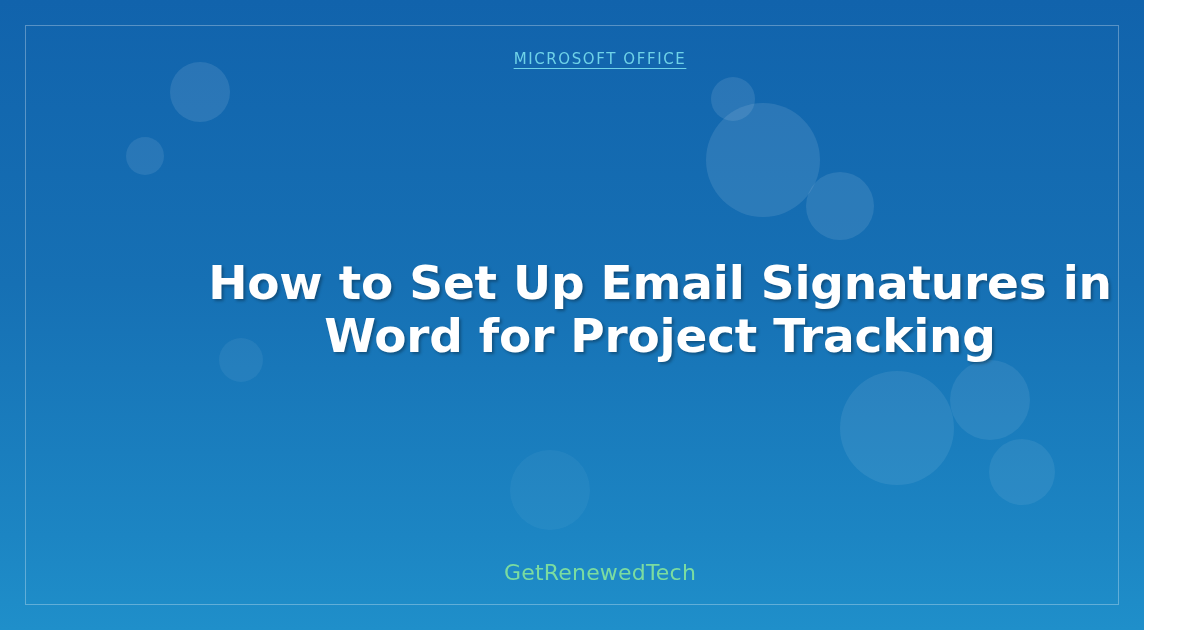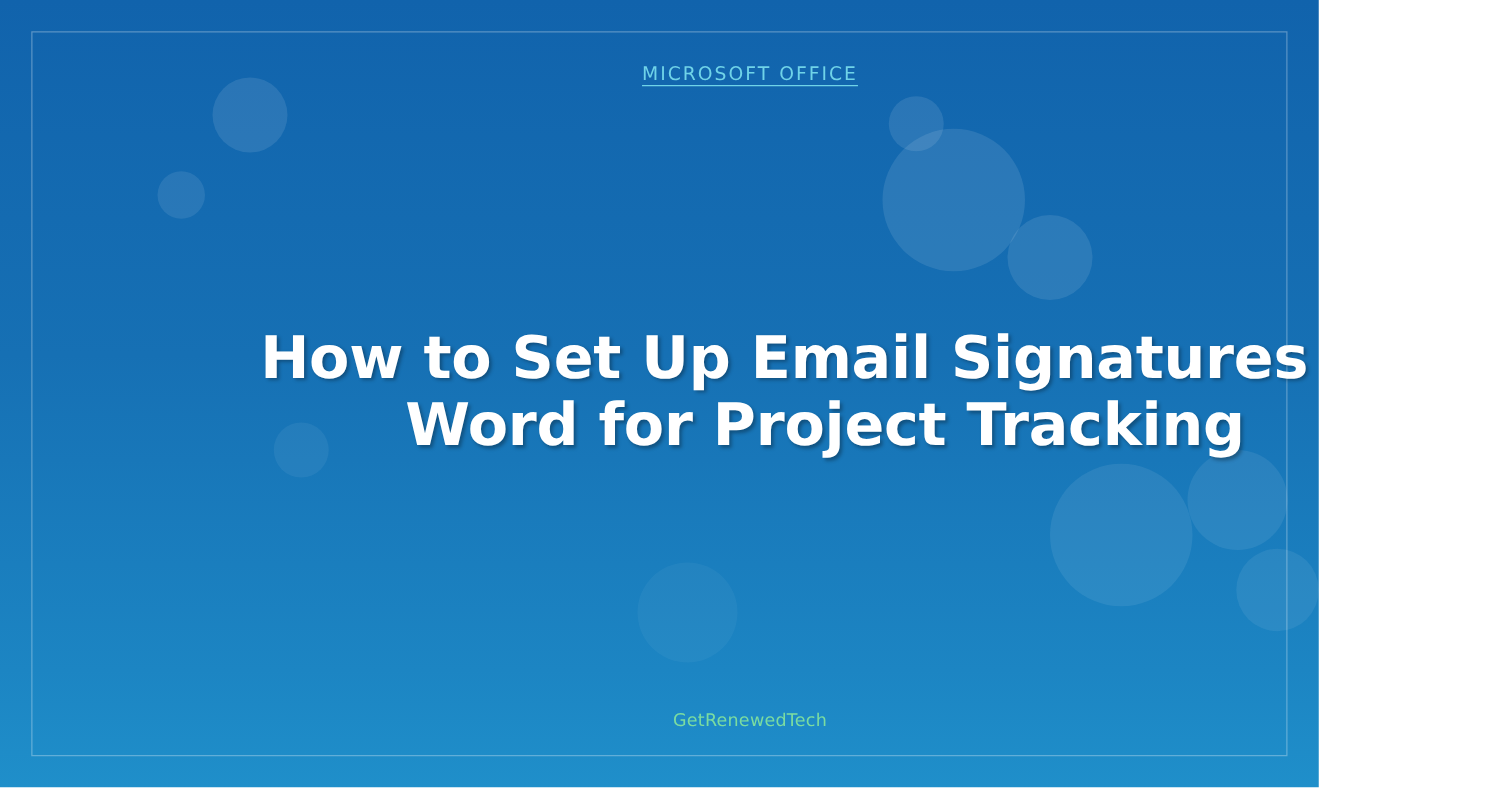--- a/index.html
+++ b/index.html
@@ -8,21 +8,21 @@
   }
   body {
     width: 1200px;
     height: 630px;
     overflow: hidden;
     font-family: "DejaVu Sans", "Liberation Sans", sans-serif;
   }
 
   .card {
     position: relative;
-    width: 1055px;
+    width: 1144px;
     height: 630px;
     background: linear-gradient(180deg, #1163AC 0%, #1670B4 45%, #1C85C3 85%, #1F8FCA 100%);
     overflow: hidden;
     box-sizing: border-box;
     text-decoration: underline;
   }
 
   
   .bubbles {
     position: absolute;
@@ -88,21 +88,21 @@
     font-weight: bold;
     color: #ffffff;
     text-align: center;
     line-height: 1.13;
     max-width: 960px;
     letter-spacing: -0.2px;
     text-shadow: 2px 2px 3px rgba(0, 0, 0, 0.30);
   }
 
   .brand {
-    font-size: 14px;
+    font-size: 22px;
     font-weight: 400;
     color: #7BDCA0;
     text-align: center;
     letter-spacing: 0.2px;
     line-height: 1.2;
   }
 </style>
 </head>
 <body>
 

